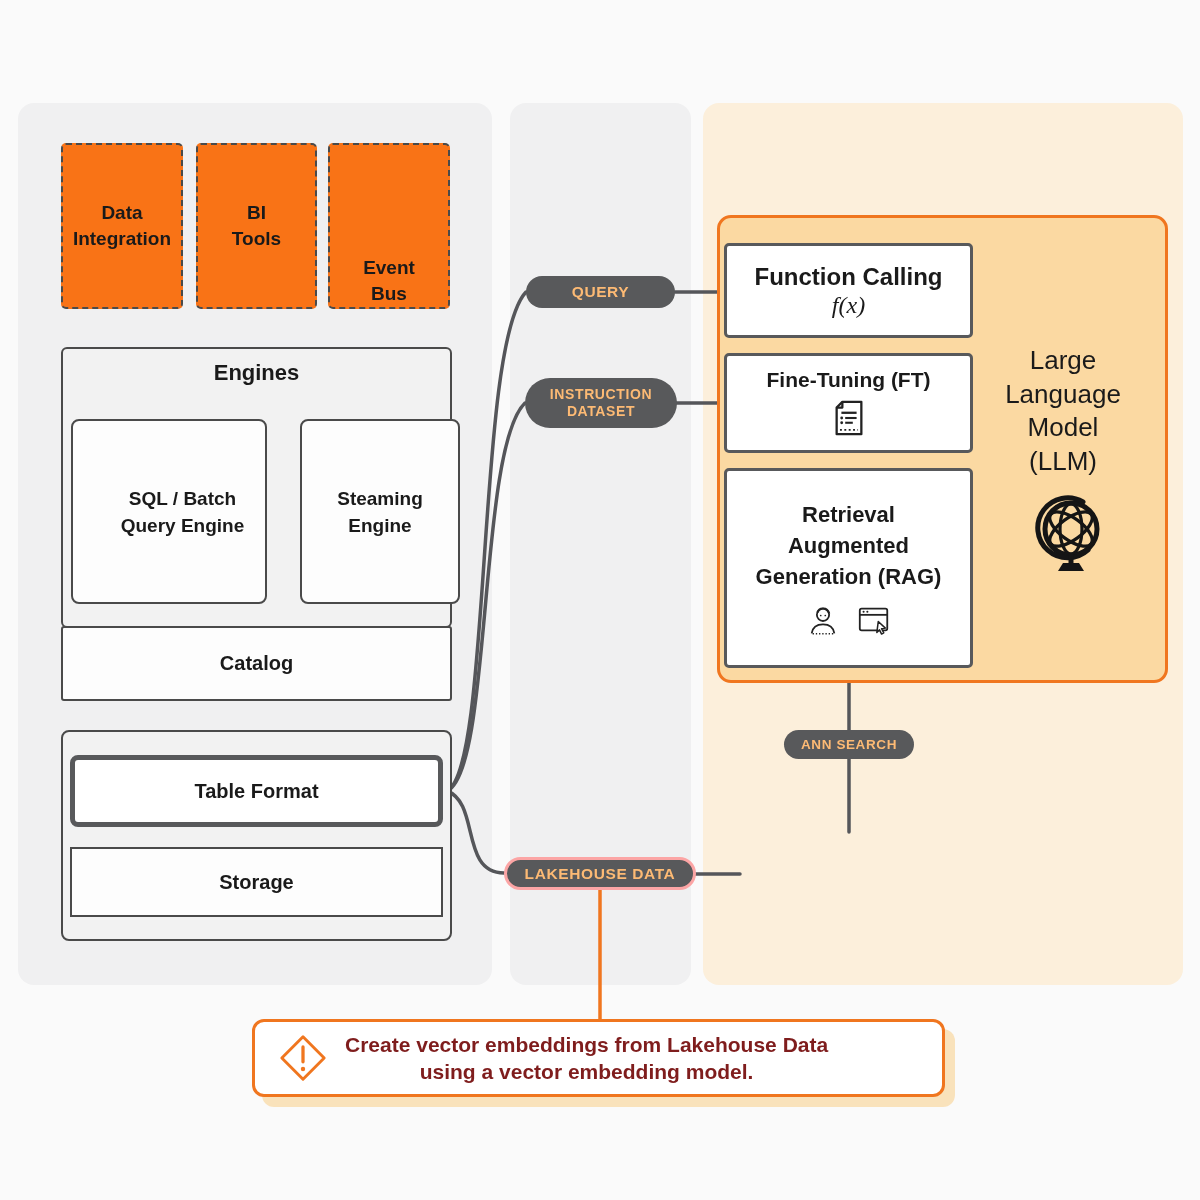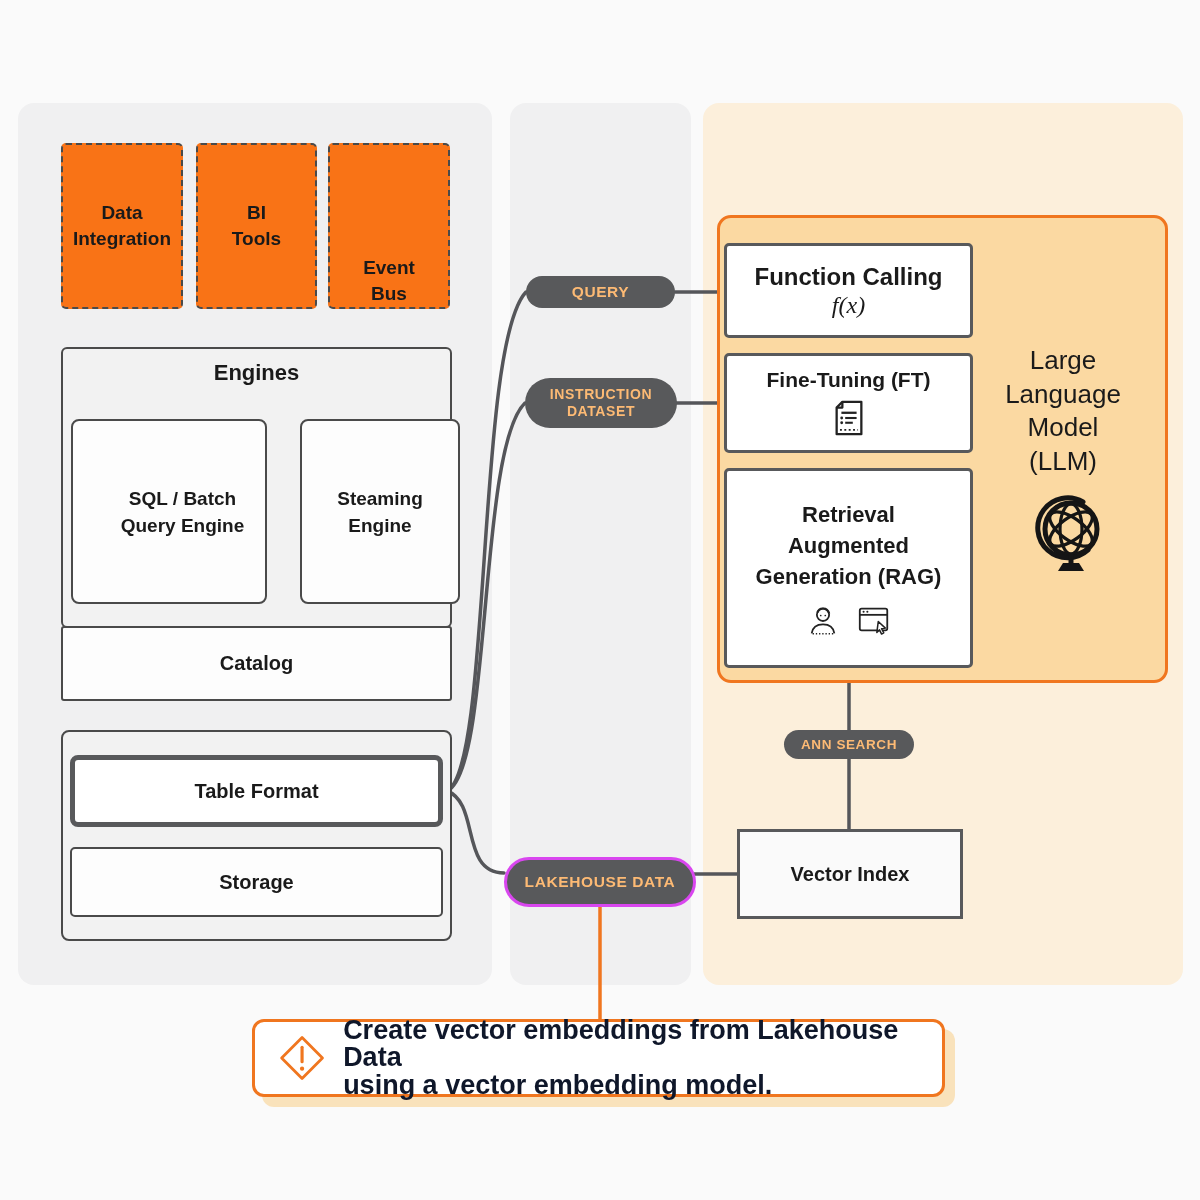--- a/index.html
+++ b/index.html
@@ -30,28 +30,28 @@
            border:2px solid #4a4a4a;border-radius:6px;align-items:flex-start;padding-top:11px;}
   .engines-title{font-size:22px;font-weight:bold;}
   .engine-box{background:#fdfdfd;border:2px solid #4a4a4a;border-radius:8px;
               font-size:19px;font-weight:bold;line-height:27px;}
   .catalog{left:61px;top:626px;width:391px;height:75px;background:#fdfdfd;border:2px solid #4a4a4a;
            border-radius:3px;font-size:20px;font-weight:bold;}
   .tf-wrap{left:61px;top:730px;width:391px;height:211px;background:#f2f2f2;border:2px solid #4a4a4a;border-radius:8px;}
   .table-format{left:70px;top:755px;width:373px;height:72px;background:#ffffff;border:5px solid #58595b;
                 border-radius:8px;font-size:20px;font-weight:bold;}
   .storage{left:70px;top:847px;width:373px;height:70px;background:#fdfdfd;border:2px solid #4a4a4a;
-           border-radius:5px;font-size:20px;font-weight:bold;}
+           border-radius:0;font-size:20px;font-weight:bold;}
 
   
   .pill{background:#58595b;color:#fdba74;font-weight:bold;letter-spacing:0.6px;border-radius:25px;}
   .pill-query{left:526px;top:276px;width:149px;height:32px;font-size:15.5px;}
   .pill-instruction{left:525px;top:378px;width:152px;height:50px;font-size:14px;line-height:17px;}
   .pill-ann{left:784px;top:730px;width:130px;height:29px;font-size:13.5px;}
-  .pill-lakehouse{left:504px;top:857px;width:192px;height:50px;font-size:15.5px;border:3px solid #d946ef;}
+  .pill-lakehouse{left:504px;top:857px;width:192px;height:33px;font-size:15.5px;border:3px solid #fca5a5;}
 
   
   .llm{left:717px;top:215px;width:451px;height:468px;background:#fbd9a2;border:3px solid #f0761f;border-radius:14px;}
   .llm-inner{background:#ffffff;border:3px solid #58595b;border-radius:5px;flex-direction:column;}
   .fc{left:724px;top:243px;width:249px;height:95px;}
   .fc-title{font-size:24px;font-weight:bold;text-align:center;}
   .fc-formula{font-family:"Liberation Serif",serif;font-style:italic;font-size:24px;margin-top:1px;}
   .ft{left:724px;top:353px;width:249px;height:100px;}
   .ft-title{font-size:21px;font-weight:bold;margin-bottom:6px;}
   .rag{left:724px;top:468px;width:249px;height:200px;}
@@ -60,21 +60,21 @@
   .llm-title{left:963px;top:344px;width:200px;font-size:26px;font-weight:normal;line-height:33.5px;}
   .globe{left:1030px;top:492px;width:80px;height:86px;}
 
   
   .vector-index{left:737px;top:829px;width:226px;height:90px;background:#fafafa;border:3px solid #58595b;
                 font-size:20px;font-weight:bold;}
 
   
   .callout{left:252px;top:1019px;width:693px;height:78px;background:#ffffff;border:3px solid #f0761f;
            border-radius:12px;box-shadow:10px 10px 0 #f9e2bb;justify-content:flex-start;gap:16px;padding-left:22px;}
-  .callout-text{color:#0f172a;font-size:27px;font-weight:bold;line-height:27.5px;text-align:left;}
+  .callout-text{color:#7f1d1d;font-size:21px;font-weight:bold;line-height:27.5px;text-align:center;}
 </style>
 </head>
 <body>
 
 <div class="canvas">
 
   <div class="panel panel-left"></div>
   <div class="panel panel-mid"></div>
   <div class="panel panel-right"></div>
 
@@ -198,23 +198,20 @@
       <circle cx="41" cy="37" r="26" fill="none" stroke="#151515" stroke-width="5"></circle>
       <ellipse cx="41" cy="37" rx="25" ry="11" fill="none" stroke="#151515" stroke-width="3.2" transform="rotate(-36 41 37)"></ellipse>
       <ellipse cx="41" cy="37" rx="25" ry="11" fill="none" stroke="#151515" stroke-width="3.2" transform="rotate(36 41 37)"></ellipse>
       <ellipse cx="41" cy="37" rx="11" ry="25" fill="none" stroke="#151515" stroke-width="3.2"></ellipse>
       <path d="M53 10 A30 30 0 1 0 58 58" fill="none" stroke="#151515" stroke-width="5" stroke-linecap="round"></path>
       <line x1="41" y1="63" x2="41" y2="72" stroke="#151515" stroke-width="5"></line>
       <path d="M33 71 h16 l5 8 h-26 z" fill="#151515"></path>
     </svg>
   </div>
 
-  <div class="node vector-index">
-    <span>Vector Index</span>
-  </div>
 
   <div class="node callout">
     <svg width="52" height="52" viewBox="0 0 54 54">
       <path d="M27 5 L49 27 L27 49 L5 27 Z" fill="none" stroke="#f0761f" stroke-width="3" stroke-linejoin="round"></path>
       <line x1="27" y1="15.5" x2="27" y2="31" stroke="#f0761f" stroke-width="3.4" stroke-linecap="round"></line>
       <circle cx="27" cy="38.5" r="2.3" fill="#f0761f"></circle>
     </svg>
     <span class="callout-text preline">Create vector embeddings from Lakehouse Data
 using a vector embedding model.</span>
   </div>

